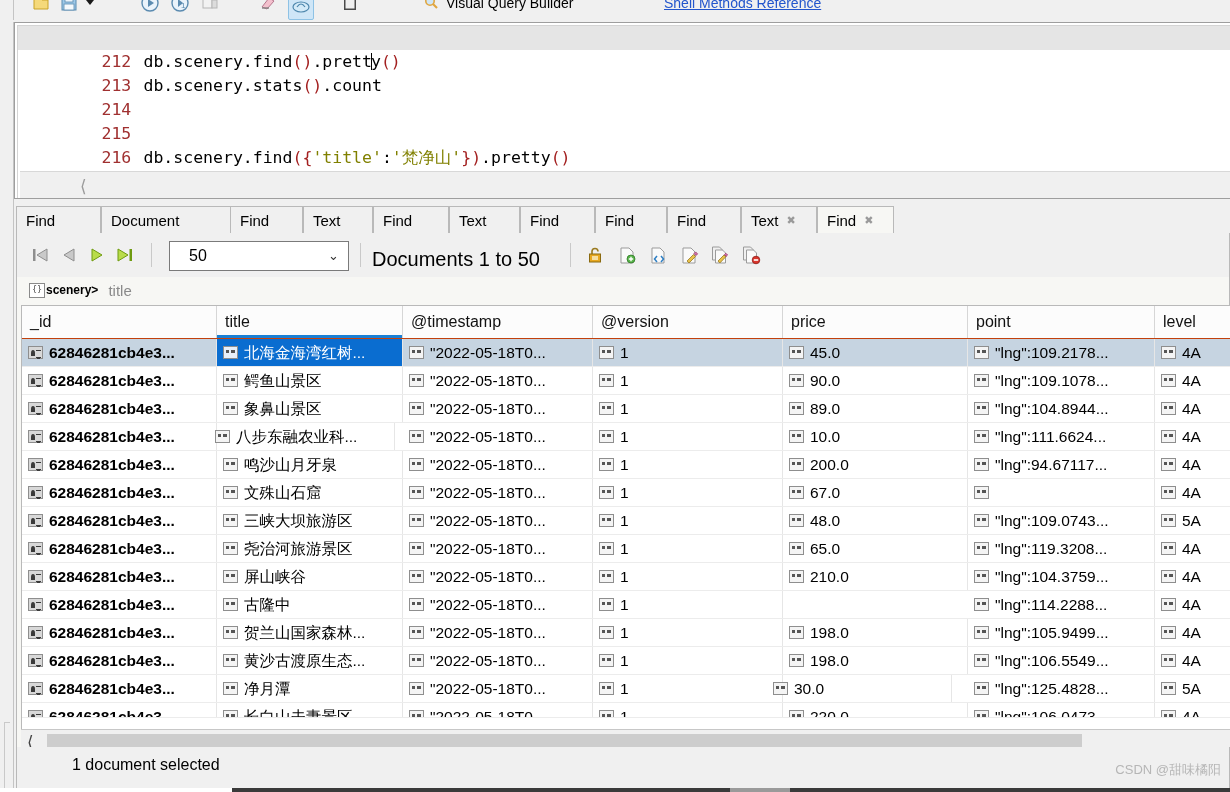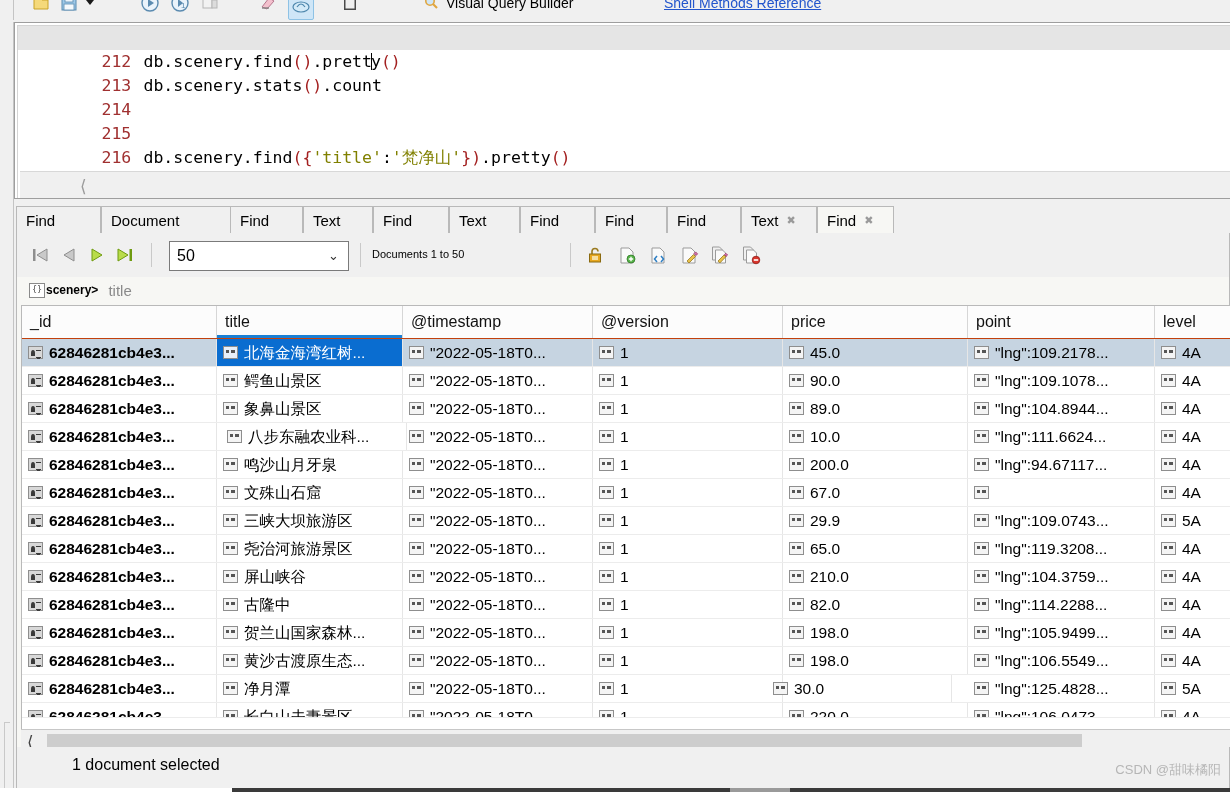--- a/index.html
+++ b/index.html
@@ -197,33 +197,33 @@
   }
   .pagesize {
     position: absolute;
     left: 152px; top: 8px;
     width: 180px; height: 30px;
     background: #fff;
     border: 1px solid #7a7a7a;
     box-sizing: border-box;
     font-size: 16px;
     line-height: 28px;
-    padding-left: 7px;
+    padding-left: 19px;
     color: #000;
   }
   .pagesize .caret-dn {
     position: absolute;
     right: 9px; top: 0;
     font-size: 13px;
     color: #333;
   }
   .doccount {
     position: absolute;
     left: 355px; top: 15px;
-    font-size: 11px;
+    font-size: 20px;
     color: #000;
     white-space: nowrap;
   }
   .docicon {
     position: absolute;
     top: 12px;
     width: 20px; height: 20px;
   }
 
   
@@ -796,21 +796,21 @@
               <span class="cellicon"></span>
               <span>4A</span>
             </div>
         </div>
 
         <div class="trow">
           <div class="td id-cell" style="left:0px;width:195px">
               <span class="cellicon idicon"></span>
               <span>62846281cb4e3...</span>
             </div>
-          <div class="td" style="left:199px;width:186px">
+          <div class="td" style="left:187px;width:186px">
               <span class="cellicon"></span>
               <span>八步东融农业科...</span>
             </div>
           <div class="td" style="left:381px;width:190px">
               <span class="cellicon"></span>
               <span>"2022-05-18T0...</span>
             </div>
           <div class="td" style="left:571px;width:190px">
               <span class="cellicon"></span>
               <span>1</span>
@@ -903,21 +903,21 @@
           <div class="td" style="left:381px;width:190px">
               <span class="cellicon"></span>
               <span>"2022-05-18T0...</span>
             </div>
           <div class="td" style="left:571px;width:190px">
               <span class="cellicon"></span>
               <span>1</span>
             </div>
           <div class="td" style="left:761px;width:185px">
               <span class="cellicon"></span>
-              <span>29.9</span>
+              <span>48.0</span>
             </div>
           <div class="td" style="left:946px;width:187px">
               <span class="cellicon"></span>
               <span>"lng":109.0743...</span>
             </div>
           <div class="td" style="left:1133px;width:80px">
               <span class="cellicon"></span>
               <span>5A</span>
             </div>
         </div>
@@ -993,24 +993,20 @@
               <span class="cellicon"></span>
               <span>古隆中</span>
             </div>
           <div class="td" style="left:381px;width:190px">
               <span class="cellicon"></span>
               <span>"2022-05-18T0...</span>
             </div>
           <div class="td" style="left:571px;width:190px">
               <span class="cellicon"></span>
               <span>1</span>
-            </div>
-          <div class="td" style="left:761px;width:185px">
-              <span class="cellicon"></span>
-              <span>82.0</span>
             </div>
           <div class="td" style="left:946px;width:187px">
               <span class="cellicon"></span>
               <span>"lng":114.2288...</span>
             </div>
           <div class="td" style="left:1133px;width:80px">
               <span class="cellicon"></span>
               <span>4A</span>
             </div>
         </div>

